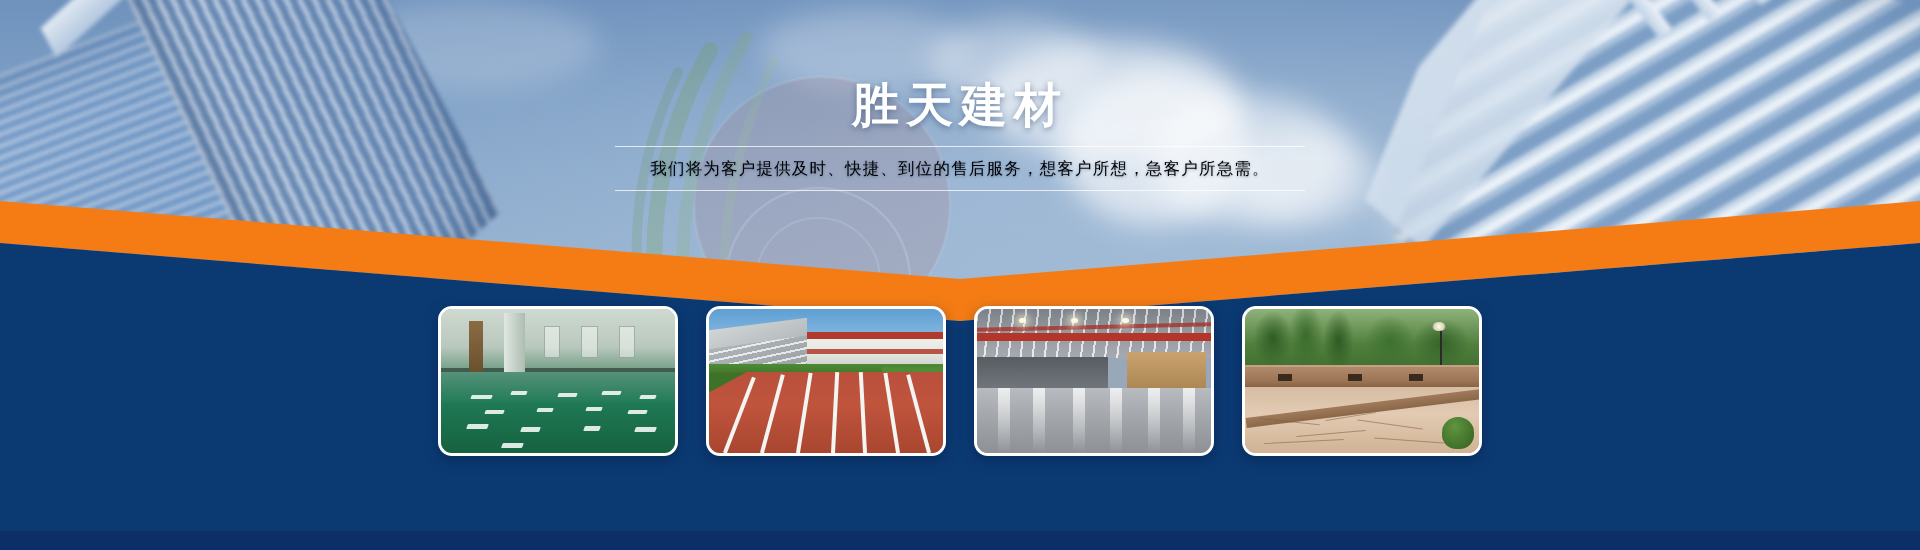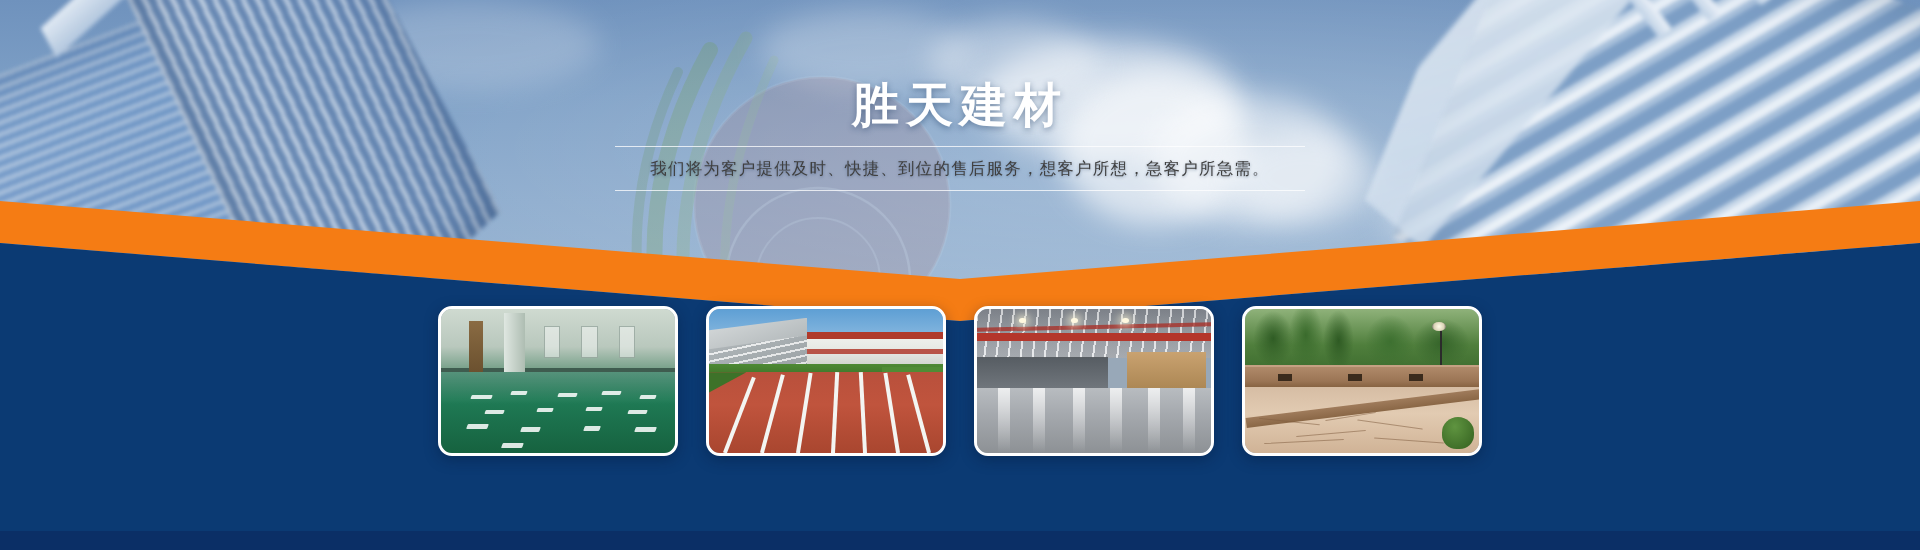--- a/index.html
+++ b/index.html
@@ -155,21 +155,21 @@
     margin:14px auto 0 auto;
   }
   .rule{
     height:1px;
     background:rgba(255,255,255,.75);
     width:100%;
   }
   .desc{
     font-size:16.5px;
     letter-spacing:1.2px;
-    color:#404040;
+    color:#000000;
     padding:11px 0 10px 0;
     text-shadow:0 1px 3px rgba(20,50,90,.40);
   }
 
   
   .band{
     position:absolute;
     left:0; right:0; bottom:0;
     height:330px;
     z-index:4;

